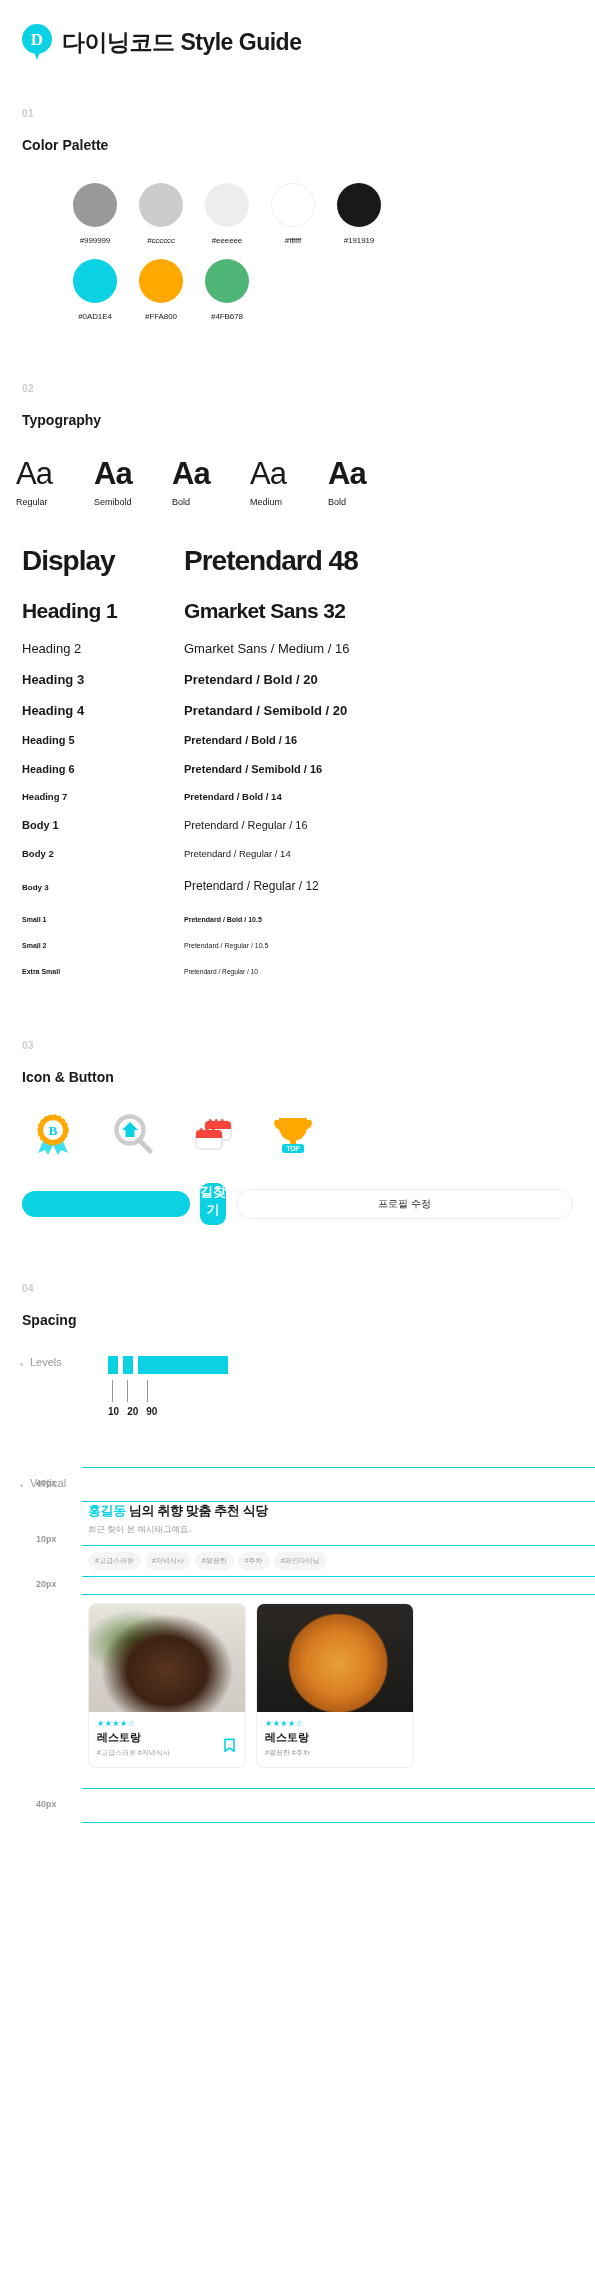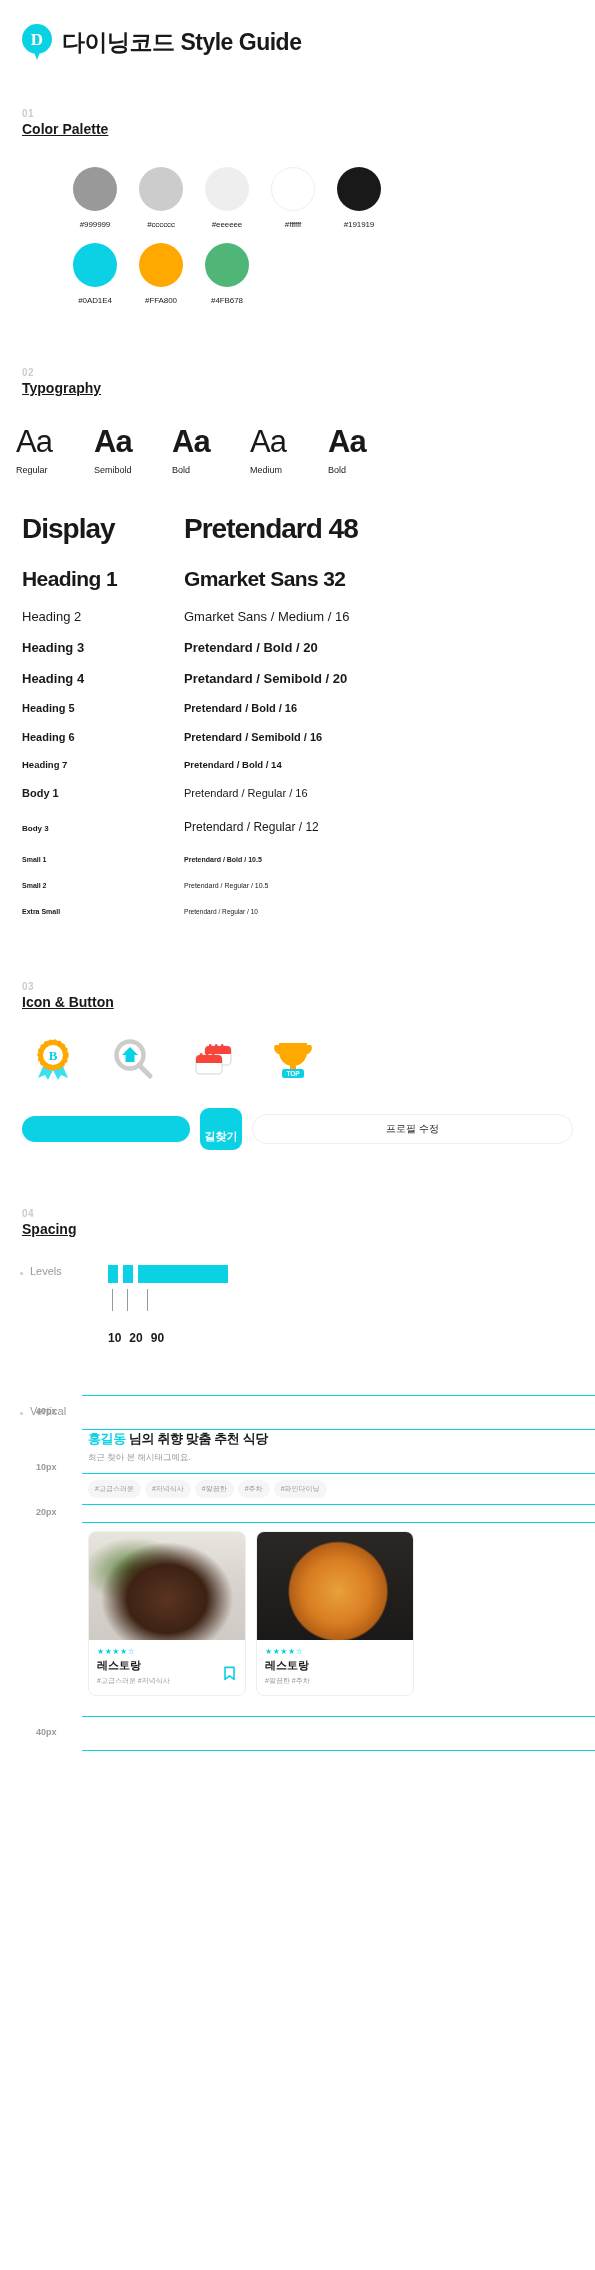--- a/index.html
+++ b/index.html
@@ -28,21 +28,21 @@
     position: absolute; top: 0; left: 0; width: 30px; height: 30px;
     display: flex; align-items: center; justify-content: center;
     color: #ffffff; font-weight: 700; font-size: 17px; line-height: 1;
     font-family: "Liberation Serif", serif;
   }
   .header-title { font-size: 23px; font-weight: 700; letter-spacing: -0.5px; }
 
   
   .section { padding: 0 22px; }
   .sec-num { font-size: 10px; font-weight: 700; color: #cccccc; letter-spacing: 0.4px; }
-  .sec-title { font-size: 14px; font-weight: 700; margin-top: 2px; text-decoration: underline; }
+  .sec-title { font-size: 14px; font-weight: 700; margin-top: 18px; }
 
   
   #colors { margin-top: 48px; }
   .swatch-grid { margin-top: 30px; padding-left: 62px; }
   .swatch-row { display: flex; gap: 0; margin-bottom: 14px; }
   .swatch { width: 66px; text-align: center; }
   .swatch .dot {
     width: 44px; height: 44px; border-radius: 50%; margin: 0 auto;
   }
   .swatch .hex { font-size: 8px; margin-top: 9px; color: #191919; letter-spacing: -0.1px; }
@@ -82,42 +82,42 @@
   
   #iconbutton { margin-top: 56px; }
   .icon-row { display: flex; align-items: center; gap: 34px; margin-top: 26px; padding-left: 8px; }
   .icon-box { width: 46px; height: 46px; position: relative; }
 
   .btn-row { display: flex; align-items: center; gap: 10px; margin-top: 26px; }
   .btn-primary {
     width: 168px; height: 26px; border-radius: 13px; background: #0AD1E4; border: none;
   }
   .btn-square {
-    width: 42px; height: 42px; border-radius: 9px; background: #0AD1E4; border: none;
-    color: #ffffff; font-size: 11px; font-weight: 700;
+    width: 26px; height: 42px; border-radius: 9px; background: #0AD1E4; border: none;
+    color: #ffffff; font-size: 13px; font-weight: 700;
     display: flex; align-items: flex-end; justify-content: center; padding-bottom: 6px;
   }
   .btn-outline {
     flex: 1; height: 30px; border-radius: 15px; background: #ffffff;
     border: 1px solid #eeeeee; font-size: 10px; color: #191919;
     display: flex; align-items: center; justify-content: center;
   }
 
   
   #spacing { margin-top: 58px; }
   .level-block { display: flex; margin-top: 28px; text-align: right; }
   .level-label { width: 108px; flex: 0 0 108px; display: flex; align-items: flex-start; gap: 7px;
                  font-size: 11px; color: #999999; padding-left: 20px; }
   .bullet { width: 3px; height: 3px; border-radius: 50%; background: #cccccc; margin-top: 7px; }
   .bars { position: relative; }
   .bars-top { display: flex; align-items: flex-start; gap: 0; height: 18px; }
   .bar { background: #0AD1E4; height: 18px; }
   .ticks { display: flex; height: 22px; margin-top: 6px; }
   .tick { width: 1px; background: #999999; height: 22px; }
-  .tick-nums { display: flex; font-size: 12px; font-weight: 700; color: #191919; margin-top: 20px; }
+  .tick-nums { display: flex; font-size: 10px; font-weight: 700; color: #191919; margin-top: 4px; }
 
   
   .vertical-block { display: flex; margin-top: 50px; }
   .vert-label { width: 82px; flex: 0 0 82px; display: flex; align-items: flex-start; gap: 7px;
                 font-size: 11px; color: #999999; padding-left: 20px; padding-top: 10px; }
   .vert-right { flex: 1; position: relative; padding-right: 0; }
   .hline { height: 1px; background: #0AD1E4; width: 100%; }
   .vm { position: relative; display: flex; }
   .vm-tag { position: absolute; left: -46px; font-size: 9px; font-weight: 700; color: #999999; }
   .gap40 { height: 33px; }
@@ -270,20 +270,24 @@
       <div class="tname t-h5">Heading 6</div>
       <div class="tspec t-h6">Pretendard / Semibold / 16</div>
     </div>
     <div class="type-row">
       <div class="tname t-h7">Heading 7</div>
       <div class="tspec t-h7">Pretendard / Bold / 14</div>
     </div>
     <div class="type-row">
       <div class="tname t-h5">Body 1</div>
       <div class="tspec t-b1">Pretendard / Regular / 16</div>
+    </div>
+    <div class="type-row">
+      <div class="tname t-h7">Body 2</div>
+      <div class="tspec t-b2">Pretendard / Regular / 14</div>
     </div>
     <div class="type-row">
       <div class="tname t-h9">Body 3</div>
       <div class="tspec t-b3">Pretendard / Regular / 12</div>
     </div>
     <div class="type-row">
       <div class="tname t-s1">Small 1</div>
       <div class="tspec t-s1">Pretendard / Bold / 10.5</div>
     </div>
     <div class="type-row">

